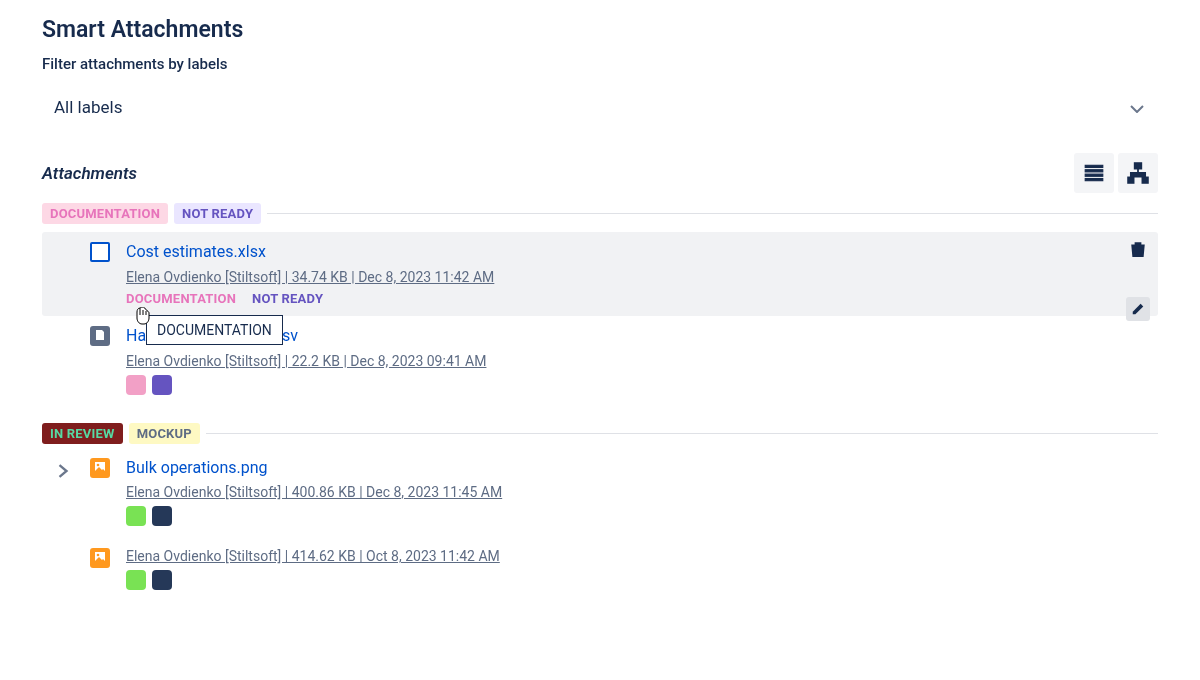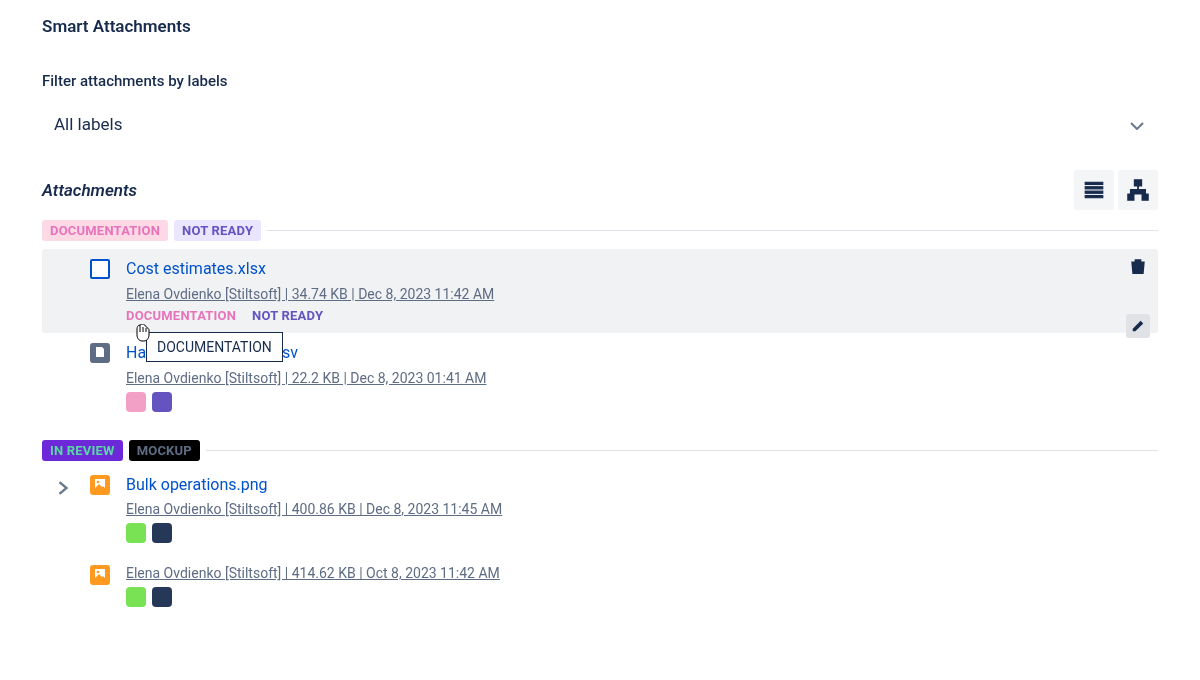--- a/index.html
+++ b/index.html
@@ -5,24 +5,24 @@
     * { box-sizing: border-box; margin: 0; padding: 0; }
     body {
       font-family: -apple-system, BlinkMacSystemFont, "Segoe UI", Roboto, Helvetica, Arial, sans-serif;
       font-size: 14px;
       color: #172b4d;
       background: #fff;
       padding: 10px 0 0 0;
     }
     .container { width: 1180px; margin: 0 auto; padding: 0 32px; }
     .page-title {
-      font-size: 17px;
+      font-size: 23px;
       font-weight: 600;
       color: #172b4d;
-      margin-bottom: 36px;
+      margin-bottom: 12px;
       margin-top: 6px;
     }
     .filter-label {
       font-size: 15px;
       font-weight: 500;
       color: #172b4d;
       margin-bottom: 14px;
     }
     .filter-dropdown {
       display: flex;
@@ -76,22 +76,22 @@
       font-size: 13px;
       font-weight: 700;
       padding: 3px 8px;
       border-radius: 3px;
       letter-spacing: 0.2px;
     }
     .tag-doc { background: #fdd8e5; color: #e774bb; }
     .tag-doc-small { color: #e774bb; }
     .tag-notready { background: #eae6ff; color: #6554c0; }
     .tag-notready-small { color: #6554c0; }
-    .tag-inreview { background: #6d28d9; color: #57d9a3; }
-    .tag-mockup { background: #000000; color: #5e6c84; }
+    .tag-inreview { background: #7f1d1d; color: #57d9a3; }
+    .tag-mockup { background: #fef9c3; color: #5e6c84; }
     .small-tag {
       font-size: 13px; font-weight: 700;
       letter-spacing: 0.2px;
     }
     .attachment-row {
       display: flex;
       align-items: flex-start;
       padding: 10px 8px 10px 48px;
       position: relative;
       border-radius: 3px;
@@ -265,21 +265,21 @@
     <div class="attachment-row">
       <div class="file-icon-wrap gray">
         <span class="file-icon-inner"><svg viewBox="0 0 12 12">
               <path d="M2 1 L8 1 L10 3 L10 11 L2 11 Z" fill="#fff"></path>
             </svg></span>
       </div>
       <div class="attachment-content">
         <div class="attachment-name">
           <span>Ha</span><span style="visibility:hidden;">rdware estima</span><span>tes.csv</span>
         </div>
-        <div class="attachment-meta">Elena Ovdienko [Stiltsoft] | 22.2 KB | Dec 8, 2023 01:41 AM</div>
+        <div class="attachment-meta">Elena Ovdienko [Stiltsoft] | 22.2 KB | Dec 8, 2023 09:41 AM</div>
         <div class="chip-row">
           <span class="color-chip chip-pink"></span>
           <span class="color-chip chip-purple"></span>
         </div>
       </div>
     </div>
   </div>
 
   <div style="height:18px;"></div>
 

